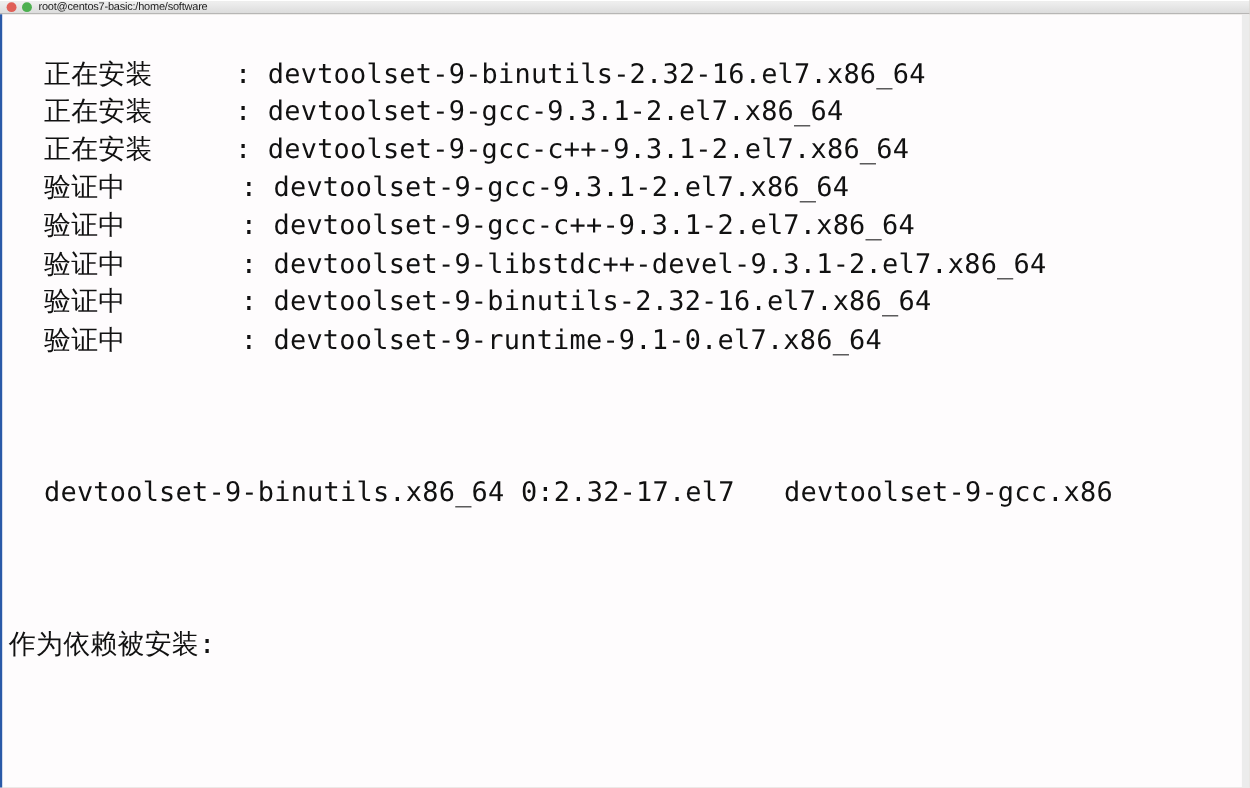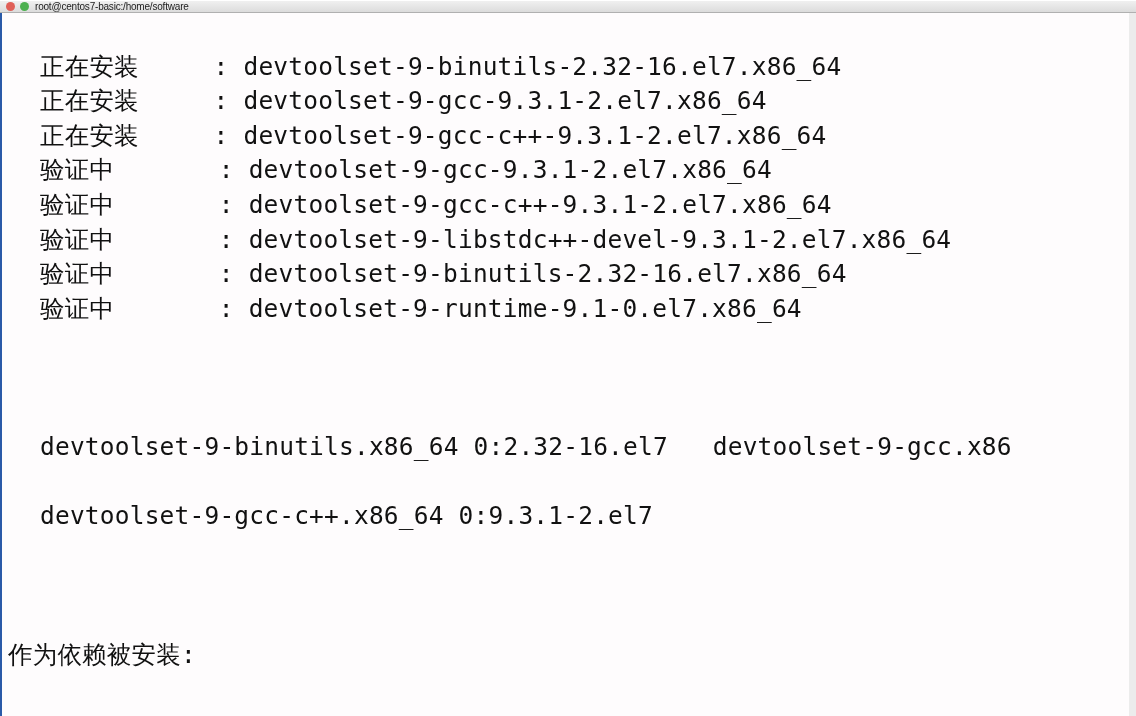--- a/index.html
+++ b/index.html
@@ -58,22 +58,21 @@
 <div class="window">
   <div class="title-bar">
     <span class="close-icon"></span>
     <span class="max-icon"></span>
     <span class="title-text">root@centos7-basic:/home/software</span>
   </div>
 
   <div class="terminal">
 <div id="pkg-lines"><div class="line indent1">正在安装     : devtoolset-9-binutils-2.32-16.el7.x86_64</div><div class="line indent1">正在安装     : devtoolset-9-gcc-9.3.1-2.el7.x86_64</div><div class="line indent1">正在安装     : devtoolset-9-gcc-c++-9.3.1-2.el7.x86_64</div><div class="line indent1">验证中       : devtoolset-9-gcc-9.3.1-2.el7.x86_64</div><div class="line indent1">验证中       : devtoolset-9-gcc-c++-9.3.1-2.el7.x86_64</div><div class="line indent1">验证中       : devtoolset-9-libstdc++-devel-9.3.1-2.el7.x86_64</div><div class="line indent1">验证中       : devtoolset-9-binutils-2.32-16.el7.x86_64</div><div class="line indent1">验证中       : devtoolset-9-runtime-9.1-0.el7.x86_64</div></div>
 <div class="line"> </div>
-<div class="line indent1">devtoolset-9-binutils.x86_64 0:2.32-16.el7   devtoolset-9-gcc.x86</div>
-<div class="line indent1">devtoolset-9-gcc-c++.x86_64 0:9.3.1-2.el7</div>
+<div class="line indent1">devtoolset-9-binutils.x86_64 0:2.32-17.el7   devtoolset-9-gcc.x86</div>
 <div class="line"> </div>
 <div class="line">作为依赖被安装:</div>
 
 
 
 
 
 
     <div class="scrollbar"></div>
     

